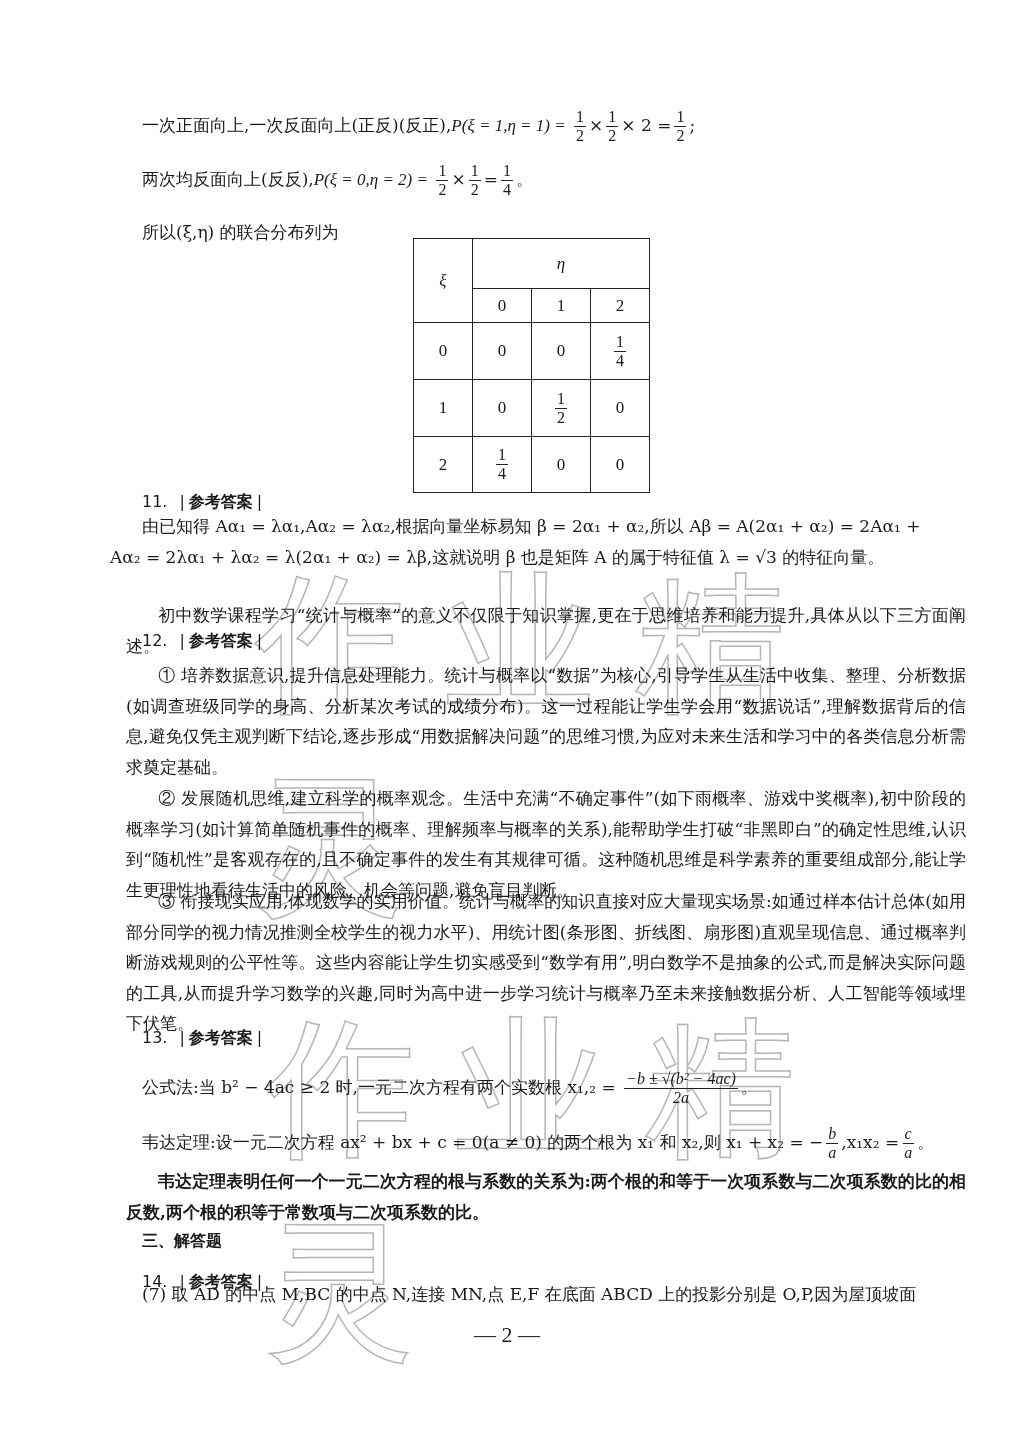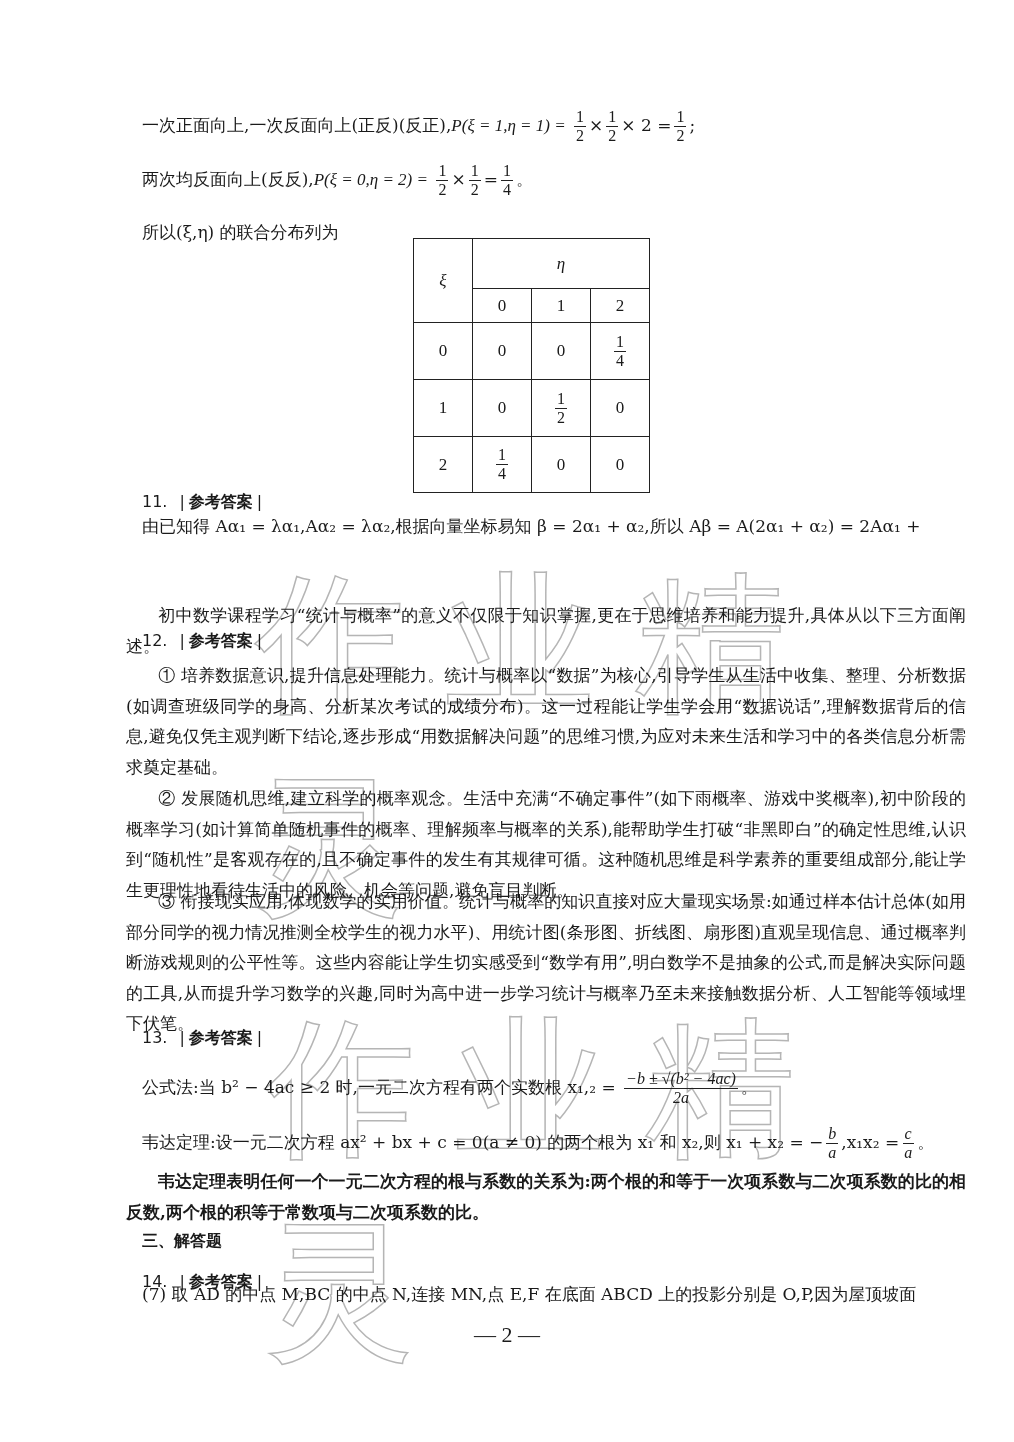--- a/index.html
+++ b/index.html
@@ -107,20 +107,21 @@
       <td>0</td>
       <td>0</td>
     </tr>
   </tbody>
     </table>
 
   <div class="head" style="top:492px;">
     <span class="num">11.</span><span class="bar">|</span><span>参考答案</span><span class="bar">|</span>
   </div>
   <div class="line" style="top:514px;">由已知得 Aα₁ = λα₁,Aα₂ = λα₂,根据向量坐标易知 β = 2α₁ + α₂,所以 Aβ = A(2α₁ + α₂) = 2Aα₁ +</div>
+  <div class="line flush" style="top:545px;">Aα₂ = 2λα₁ + λα₂ = λ(2α₁ + α₂) = λβ,这就说明 β 也是矩阵 A 的属于特征值 λ = √3 的特征向量。</div>
 
   <div class="head" style="top:587px;margin-top:44px;">
     <span class="num">12.</span><span class="bar">|</span><span>参考答案</span><span class="bar">|</span>
   </div>
   <div class="para" style="top:600px;"><span class="indent"></span><span>初中数学课程学习“统计与概率”的意义不仅限于知识掌握,更在于思维培养和能力提升,具体从以下三方面阐述。</span></div>
   <div class="para" style="top:660px;"><span class="indent"></span><span>① 培养数据意识,提升信息处理能力。统计与概率以“数据”为核心,引导学生从生活中收集、整理、分析数据(如调查班级同学的身高、分析某次考试的成绩分布)。这一过程能让学生学会用“数据说话”,理解数据背后的信息,避免仅凭主观判断下结论,逐步形成“用数据解决问题”的思维习惯,为应对未来生活和学习中的各类信息分析需求奠定基础。</span></div>
   <div class="para" style="top:783px;"><span class="indent"></span><span>② 发展随机思维,建立科学的概率观念。生活中充满“不确定事件”(如下雨概率、游戏中奖概率),初中阶段的概率学习(如计算简单随机事件的概率、理解频率与概率的关系),能帮助学生打破“非黑即白”的确定性思维,认识到“随机性”是客观存在的,且不确定事件的发生有其规律可循。这种随机思维是科学素养的重要组成部分,能让学生更理性地看待生活中的风险、机会等问题,避免盲目判断。</span></div>
   <div class="para" style="top:886px;"><span class="indent"></span><span>③ 衔接现实应用,体现数学的实用价值。统计与概率的知识直接对应大量现实场景:如通过样本估计总体(如用部分同学的视力情况推测全校学生的视力水平)、用统计图(条形图、折线图、扇形图)直观呈现信息、通过概率判断游戏规则的公平性等。这些内容能让学生切实感受到“数学有用”,明白数学不是抽象的公式,而是解决实际问题的工具,从而提升学习数学的兴趣,同时为高中进一步学习统计与概率乃至未来接触数据分析、人工智能等领域埋下伏笔。</span></div>
 
   <div class="head" style="top:1028px;">

